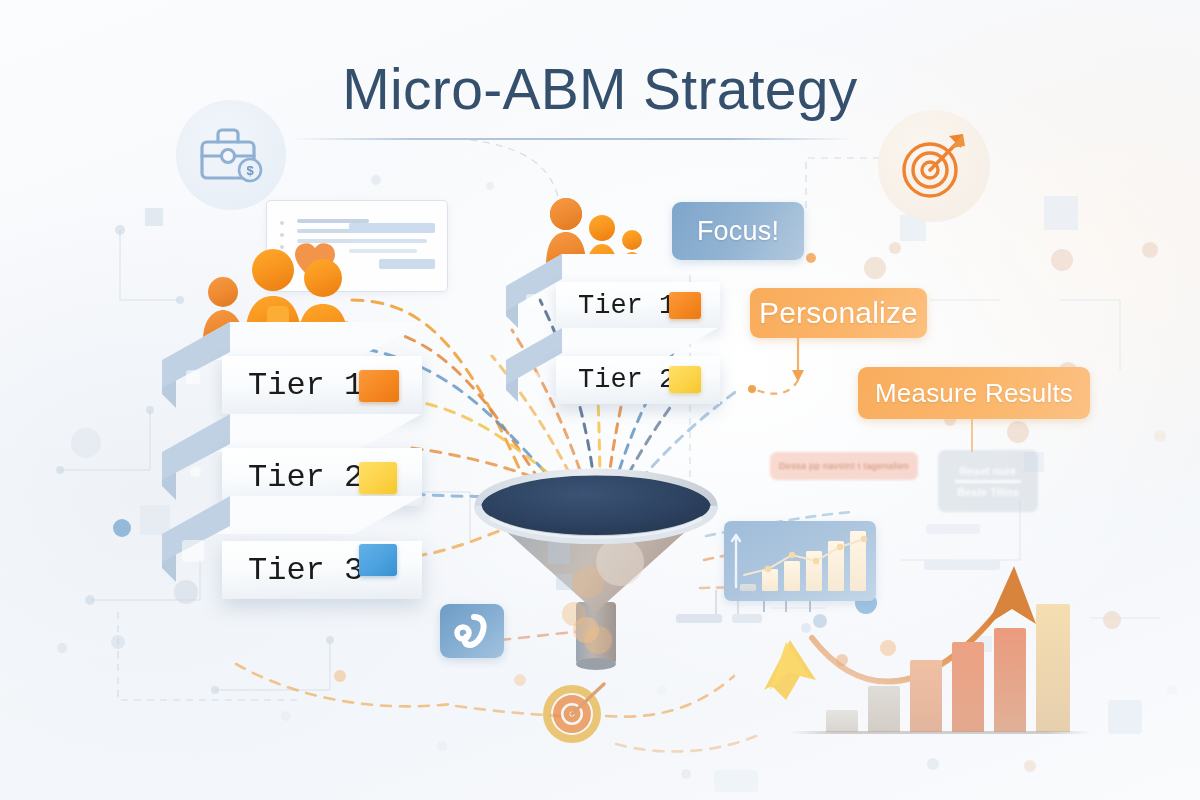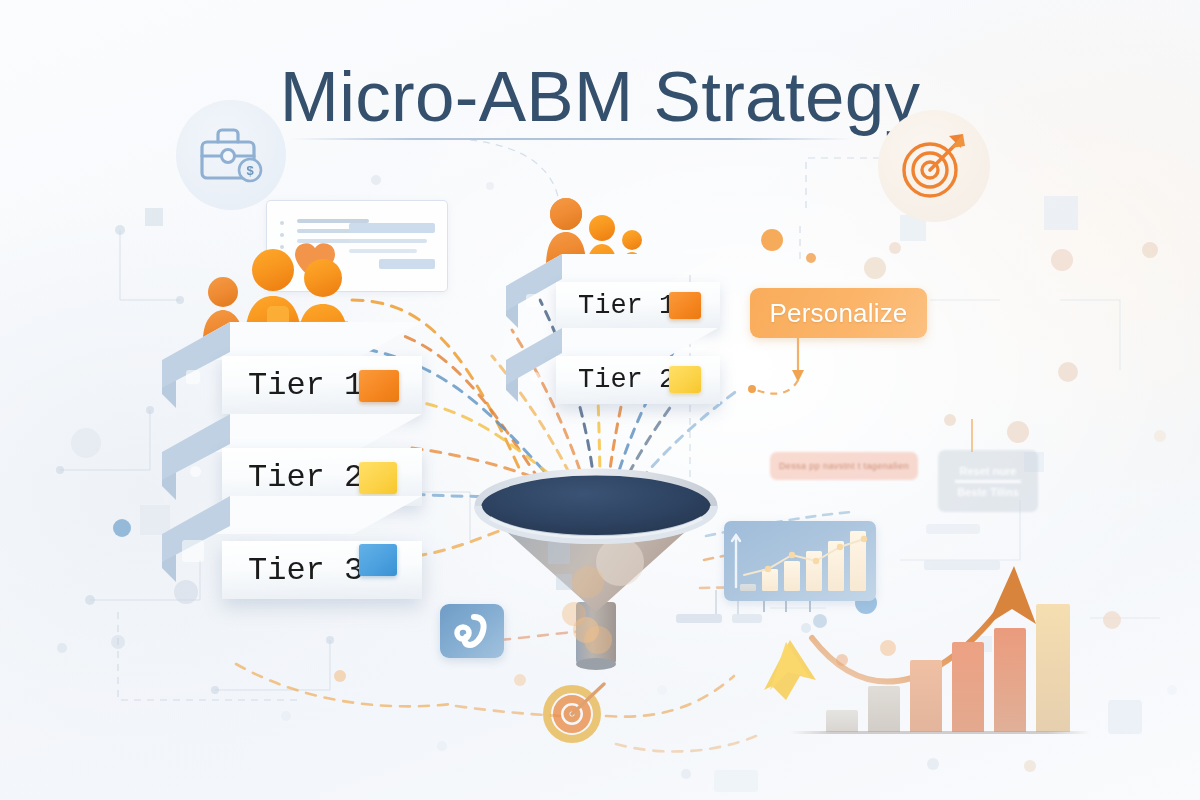--- a/index.html
+++ b/index.html
@@ -20,21 +20,21 @@
     overflow: hidden;
   }
   .svg-layer { position: absolute; inset: 0; width: 1200px; height: 800px; pointer-events: none; }
 
   
   #title-block {
     position: absolute; left: 0; top: 56px; width: 1200px;
     text-align: center;
   }
   #page-title {
-    font-size: 71px;
+    font-size: 57px;
     font-weight: 400;
     letter-spacing: 0.3px;
     color: #35506c;
     font-family: "Liberation Sans", sans-serif;
   }
   #title-rule {
     position: absolute; left: 290px; top: 138px;
     width: 562px; height: 2px;
     background: linear-gradient(90deg, rgba(160,185,213,0) 0%, #b3c6dc 22%, #a9bed6 78%, rgba(160,185,213,0) 100%);
     border-radius: 2px;
@@ -87,21 +87,21 @@
   }
   #pill-focus {
     left: 672px; top: 202px; width: 132px; height: 58px;
     font-size: 27px;
     background: linear-gradient(120deg, #7ea6cb 0%, #93b4d3 52%, #b3c9de 100%);
     box-shadow: 0 3px 9px rgba(110,145,185,0.26);
     text-shadow: 0 1px 2px rgba(50,80,115,0.22);
   }
   #pill-personalize {
     left: 750px; top: 288px; width: 177px; height: 50px;
-    font-size: 26px;
+    font-size: 30px;
     background: linear-gradient(115deg, #f9ac5b 0%, #fbb468 55%, #fcc07f 100%);
     box-shadow: 0 3px 9px rgba(216,150,78,0.26);
   }
   #pill-measure {
     left: 858px; top: 367px; width: 232px; height: 52px;
     font-size: 26px;
     background: linear-gradient(115deg, #f9ad5d 0%, #fbb76c 58%, #fcc established 100%);
     background: linear-gradient(115deg, #f9ad5d 0%, #fbb76c 58%, #fcc184 100%);
     box-shadow: 0 3px 9px rgba(216,150,78,0.26);
   }
@@ -603,22 +603,28 @@
   <div id="bar-chart">
     <div class="big-bar" style="left:0px;   width:32px; height:22px;  background:linear-gradient(180deg,#e6e4e1 0%,#d8d5d1 100%);"></div>
     <div class="big-bar" style="left:42px;  width:32px; height:46px;  background:linear-gradient(180deg,#e0dcd7 0%,#d2cdc7 100%);"></div>
     <div class="big-bar" style="left:84px;  width:32px; height:72px;  background:linear-gradient(180deg,#f0c0a4 0%,#e2b59c 100%);"></div>
     <div class="big-bar" style="left:126px; width:32px; height:90px;  background:linear-gradient(180deg,#eda183 0%,#e3a98f 100%);"></div>
     <div class="big-bar" style="left:168px; width:32px; height:104px; background:linear-gradient(180deg,#eb9b7d 0%,#e0b098 100%);"></div>
     <div class="big-bar" style="left:210px; width:34px; height:128px; background:linear-gradient(180deg,#f5deb0 0%,#e6cfae 100%);"></div>
   </div>
   <div id="bar-baseline"></div>
 
+  <div class="pill" id="pill-focus">
+    <span>Focus!</span>
+  </div>
   <div class="pill" id="pill-personalize">
     <span>Personalize</span>
+  </div>
+  <div class="pill" id="pill-measure">
+    <span>Measure Results</span>
   </div>
 
   <svg class="svg-layer" viewBox="0 0 1200 800">
     <path d="M798,338 L798,372" stroke="#f3b069" stroke-width="2.2" fill="none"></path>
     <path d="M792,370 L804,370 L798,382 Z" fill="#f0a350"></path>
     <path d="M798,380 C790,396 772,396 756,390" stroke="#f3b069" stroke-width="2.2" fill="none" stroke-dasharray="7 6"></path>
     <circle cx="752" cy="389" r="4" fill="#f0a350"></circle>
     <path d="M972,419 L972,452" stroke="#f3b069" stroke-width="2" fill="none" opacity="0.7"></path>
   </svg>
 

